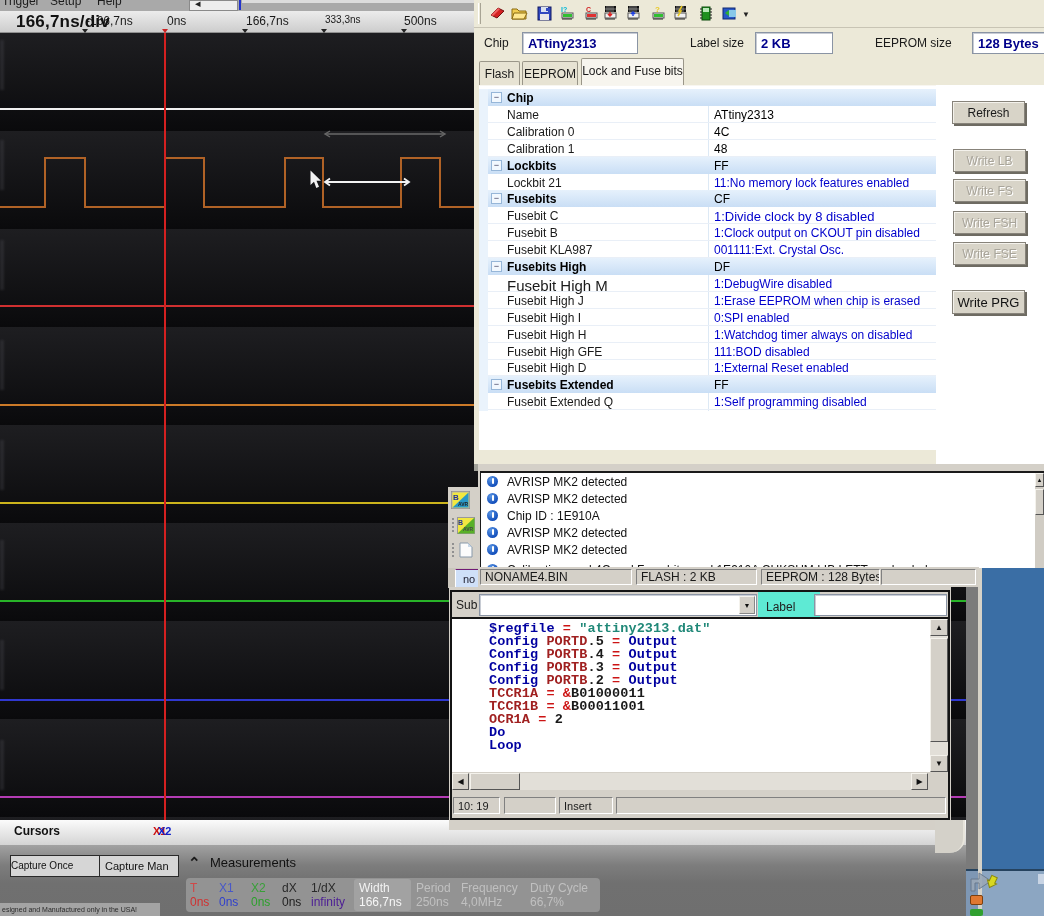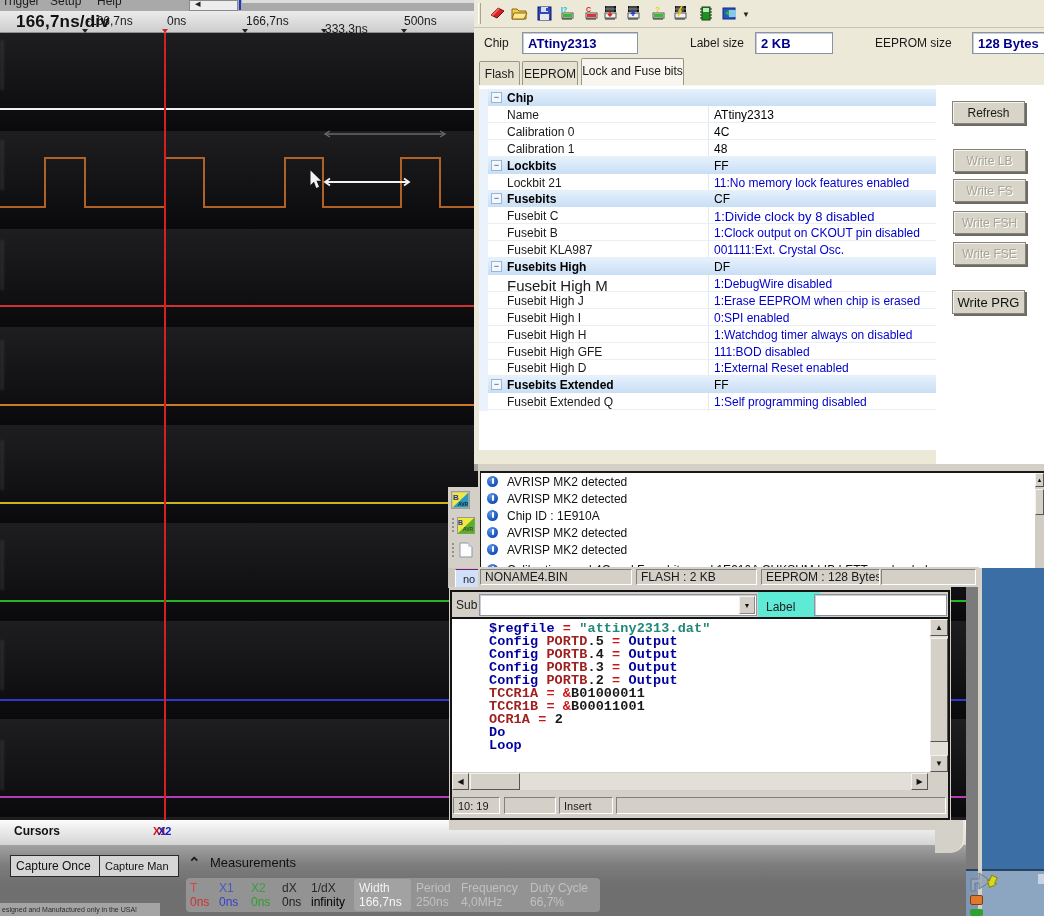--- a/index.html
+++ b/index.html
@@ -33,21 +33,21 @@
     <div class="abs" style="left:242px;top:0;width:740px;height:3px;background:#dcdcdc;"></div>
     <div class="abs" style="left:189px;top:0;width:49px;height:11px;background:#ededed;border:1px solid #8a8a8a;"></div>
     <div class="abs" style="left:195px;top:-3px;color:#222;font-size:11px;">◂</div>
     <div class="abs" style="left:239px;top:0;width:2px;height:10px;background:#2233cc;"></div>
   </div>
 
   <div class="abs" style="left:0;top:11px;width:982px;height:22px;background:linear-gradient(#ececec,#cdcdcd);border-bottom:1px solid #909090;">
     <div class="abs" style="left:86px;top:3px;font-size:12px;color:#1a1a1a;">-166,7ns</div>
     <div class="abs" style="left:167px;top:3px;font-size:12px;color:#1a1a1a;">0ns</div>
     <div class="abs" style="left:246px;top:3px;font-size:12px;color:#1a1a1a;">166,7ns</div>
-    <div class="abs" style="left:325px;top:11px;font-size:12px;color:#1a1a1a;">333,3ns</div>
+    <div class="abs" style="left:325px;top:3px;font-size:10px;color:#1a1a1a;">333,3ns</div>
     <div class="abs" style="left:404px;top:3px;font-size:12px;color:#1a1a1a;">500ns</div>
     <div class="abs" style="left:16px;top:1px;font-size:17px;font-weight:bold;color:#111;letter-spacing:0.2px;">166,7ns/div</div>
     <div class="abs tick" style="left:82px;"></div>
     <div class="abs tick" style="left:162px;border-top-color:#cc2222;"></div>
     <div class="abs tick" style="left:242px;"></div>
     <div class="abs tick" style="left:321px;"></div>
     <div class="abs tick" style="left:401px;"></div>
   </div>
 
   <div class="abs" id="wave" style="left:0;top:33px;width:966px;height:787px;background:repeating-linear-gradient(to bottom,#1e1e21 0px,#0a0a0c 98px);overflow:hidden;">
@@ -87,40 +87,40 @@
     </svg>
   </div>
 
   <div class="abs" style="left:0;top:820px;width:982px;height:25px;background:linear-gradient(#fbfbfb,#d4d4d4);">
     <div class="abs" style="left:14px;top:4px;font-size:12px;font-weight:bold;color:#111;">Cursors</div>
     <div class="abs" style="left:153px;top:5px;font-size:11px;font-weight:bold;color:#cc1111;">X1</div>
     <div class="abs" style="left:158px;top:5px;font-size:11px;font-weight:bold;color:#1122cc;">X2</div>
   </div>
 
   <div class="abs" id="botpanel" style="left:0;top:845px;width:982px;height:71px;background:linear-gradient(180deg,#a2a2a2 0px,#7d7d7d 20px,#707070 38px,#6f6f6f 100%);">
-    <div class="abs" style="left:10px;top:10px;width:96px;height:22px;background:#d6d6d6;border:1px solid #2a2a2a;font-size:12px;color:#111;line-height:20px;padding-left:5px;overflow:hidden;white-space:nowrap;">Capture Once</div>
+    <div class="abs" style="left:10px;top:10px;width:96px;height:22px;background:#d6d6d6;border:1px solid #2a2a2a;font-size:10px;color:#111;line-height:20px;overflow:hidden;white-space:nowrap;">Capture Once</div>
     <div class="abs" style="left:99px;top:10px;width:80px;height:22px;background:#d6d6d6;border:1px solid #2a2a2a;font-size:11px;color:#111;line-height:20px;padding-left:5px;overflow:hidden;white-space:nowrap;">Capture Man</div>
     <div class="abs" style="left:188px;top:9px;font-size:15px;font-weight:bold;color:#1a1a1a;">⌃</div>
     <div class="abs" style="left:210px;top:10px;font-size:13px;color:#111;">Measurements</div>
     <div class="abs" style="left:186px;top:33px;width:414px;height:34px;background:#939393;border-radius:4px;">
       <div class="abs" style="left:168px;top:1px;width:57px;height:32px;background:#a2a2a2;border-radius:3px;"></div>
       <div class="abs mh" style="left:4px;color:#d04848;">T</div>
       <div class="abs mh" style="left:33px;color:#4858c8;">X1</div>
       <div class="abs mh" style="left:65px;color:#38a038;">X2</div>
       <div class="abs mh" style="left:96px;color:#2a2a2a;">dX</div>
       <div class="abs mh" style="left:125px;color:#2a2a2a;">1/dX</div>
       <div class="abs mh" style="left:173px;color:#f2f2f2;">Width</div>
       <div class="abs mh" style="left:230px;color:#c0c0c0;">Period</div>
       <div class="abs mh" style="left:275px;color:#c0c0c0;">Frequency</div>
       <div class="abs mh" style="left:344px;color:#c0c0c0;">Duty Cycle</div>
       <div class="abs mv" style="left:4px;color:#d03030;">0ns</div>
       <div class="abs mv" style="left:33px;color:#3040cc;">0ns</div>
       <div class="abs mv" style="left:65px;color:#2ca02c;">0ns</div>
       <div class="abs mv" style="left:96px;color:#1e1e1e;">0ns</div>
-      <div class="abs mv" style="left:125px;color:#000000;">infinity</div>
+      <div class="abs mv" style="left:125px;color:#4c1d95;">infinity</div>
       <div class="abs mv" style="left:173px;color:#f6f6f6;">166,7ns</div>
       <div class="abs mv" style="left:230px;color:#c0c0c0;">250ns</div>
       <div class="abs mv" style="left:275px;color:#c0c0c0;">4,0MHz</div>
       <div class="abs mv" style="left:344px;color:#c0c0c0;">66,7%</div>
     </div>
     <div class="abs" style="left:0;top:58px;width:160px;height:13px;background:#a4a4a4;"></div>
     <div class="abs" style="left:2px;top:61px;font-size:7px;color:#2a2a2a;white-space:nowrap;">esigned and Manufactured only in the USA!</div>
   </div>
 
   <div class="abs" style="left:966px;top:400px;width:12px;height:516px;background:#7b7b7b;"></div>

